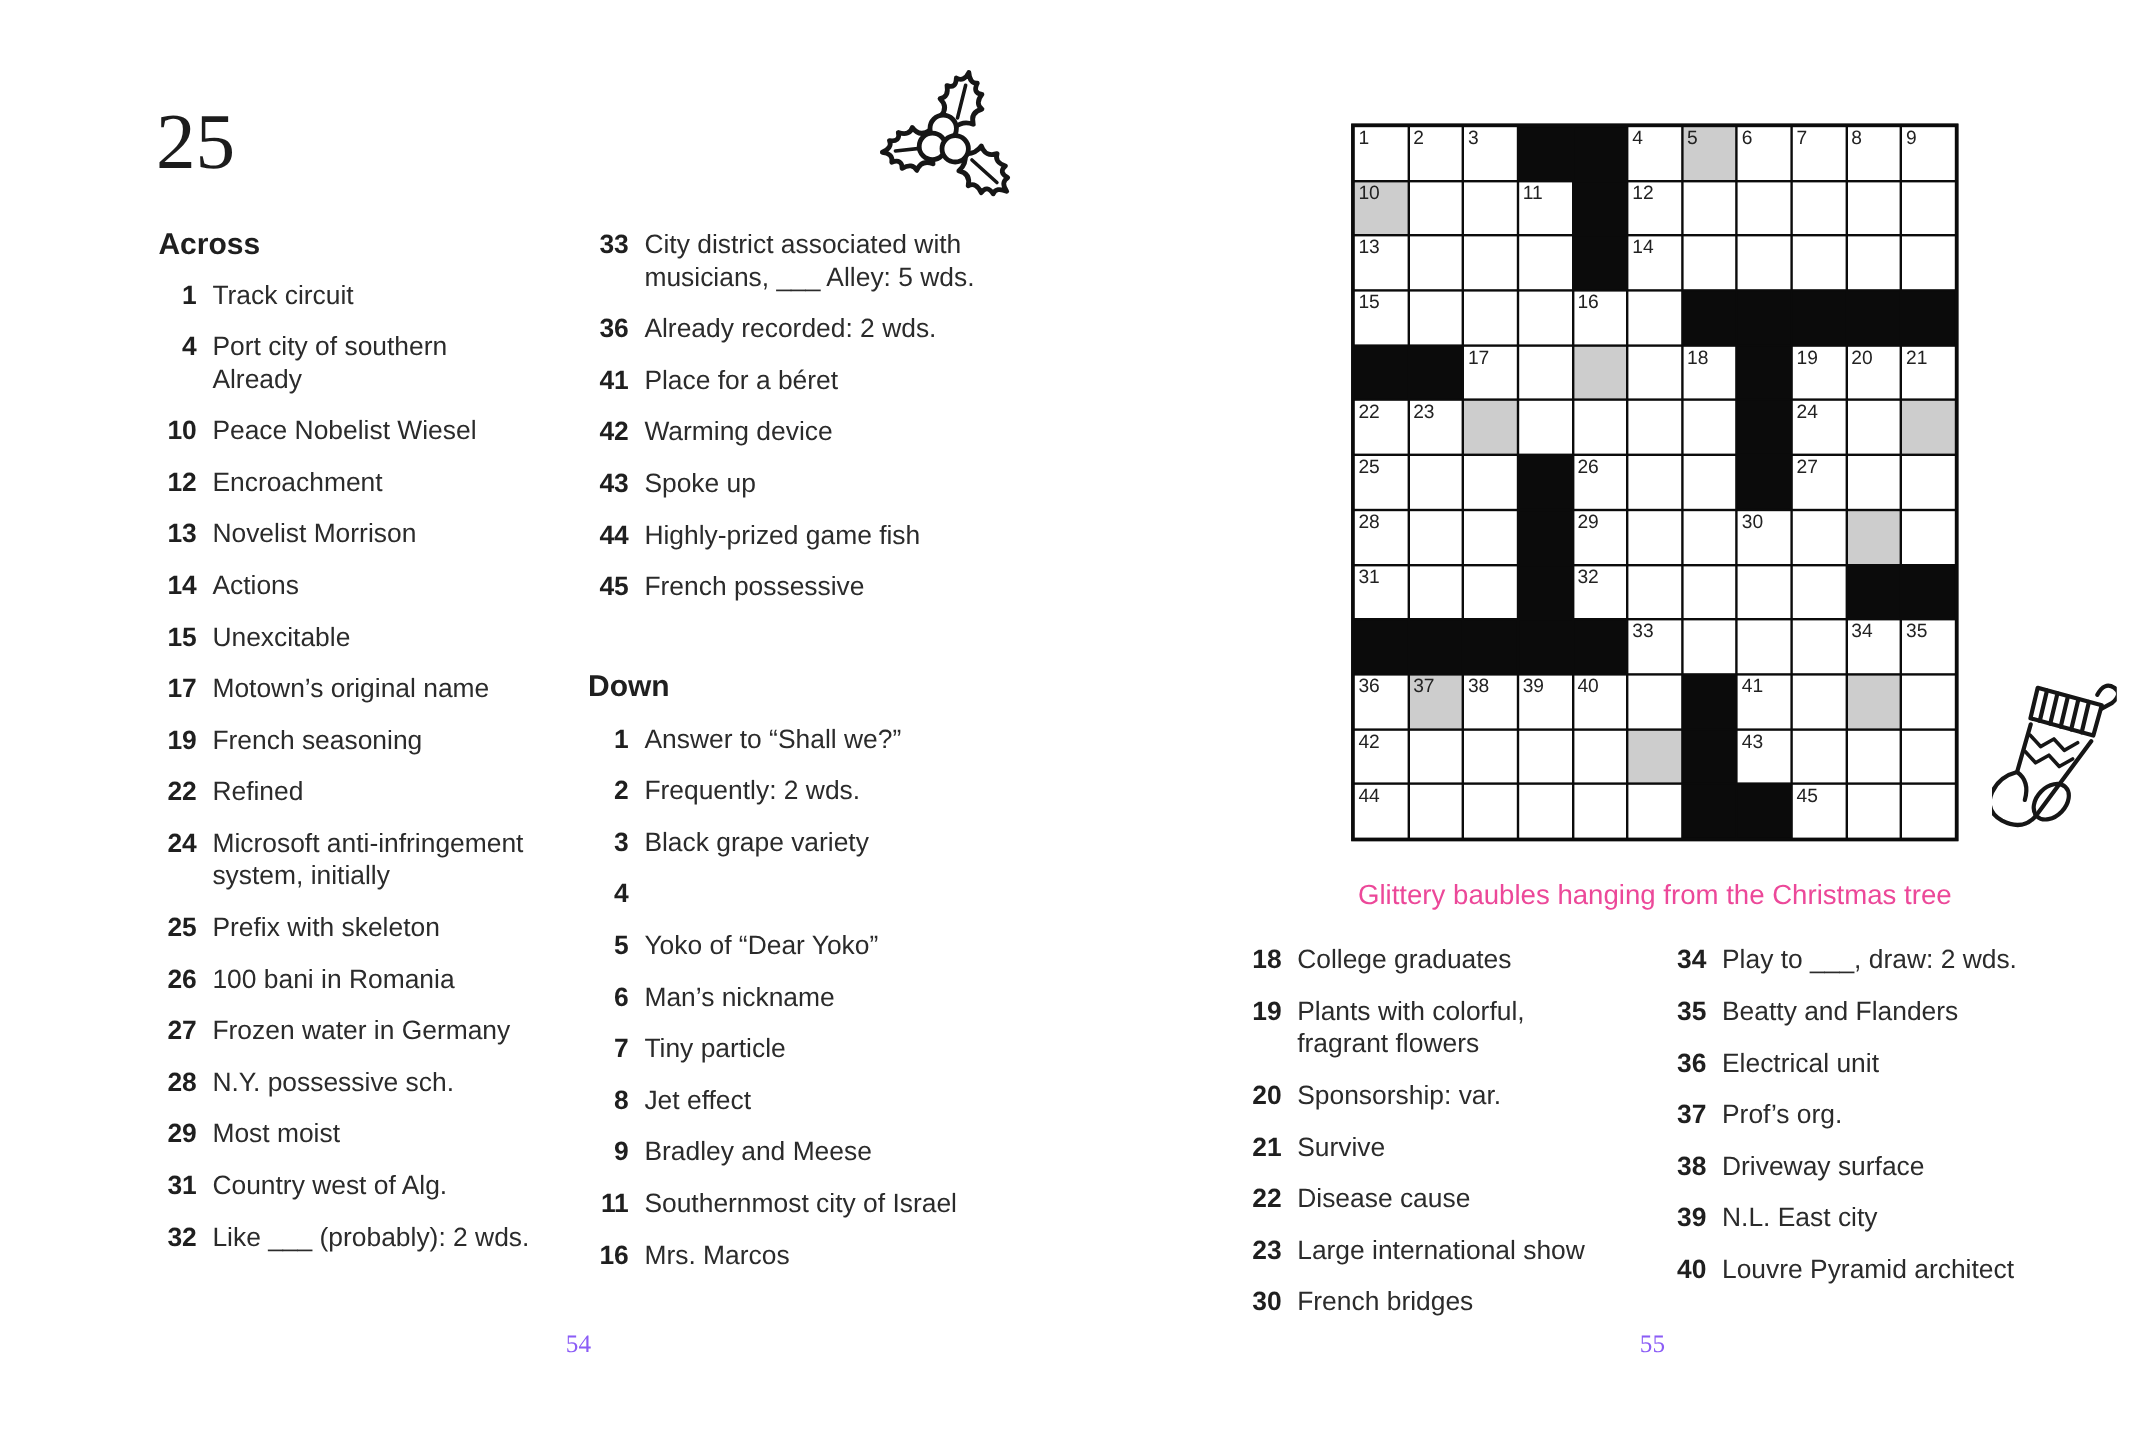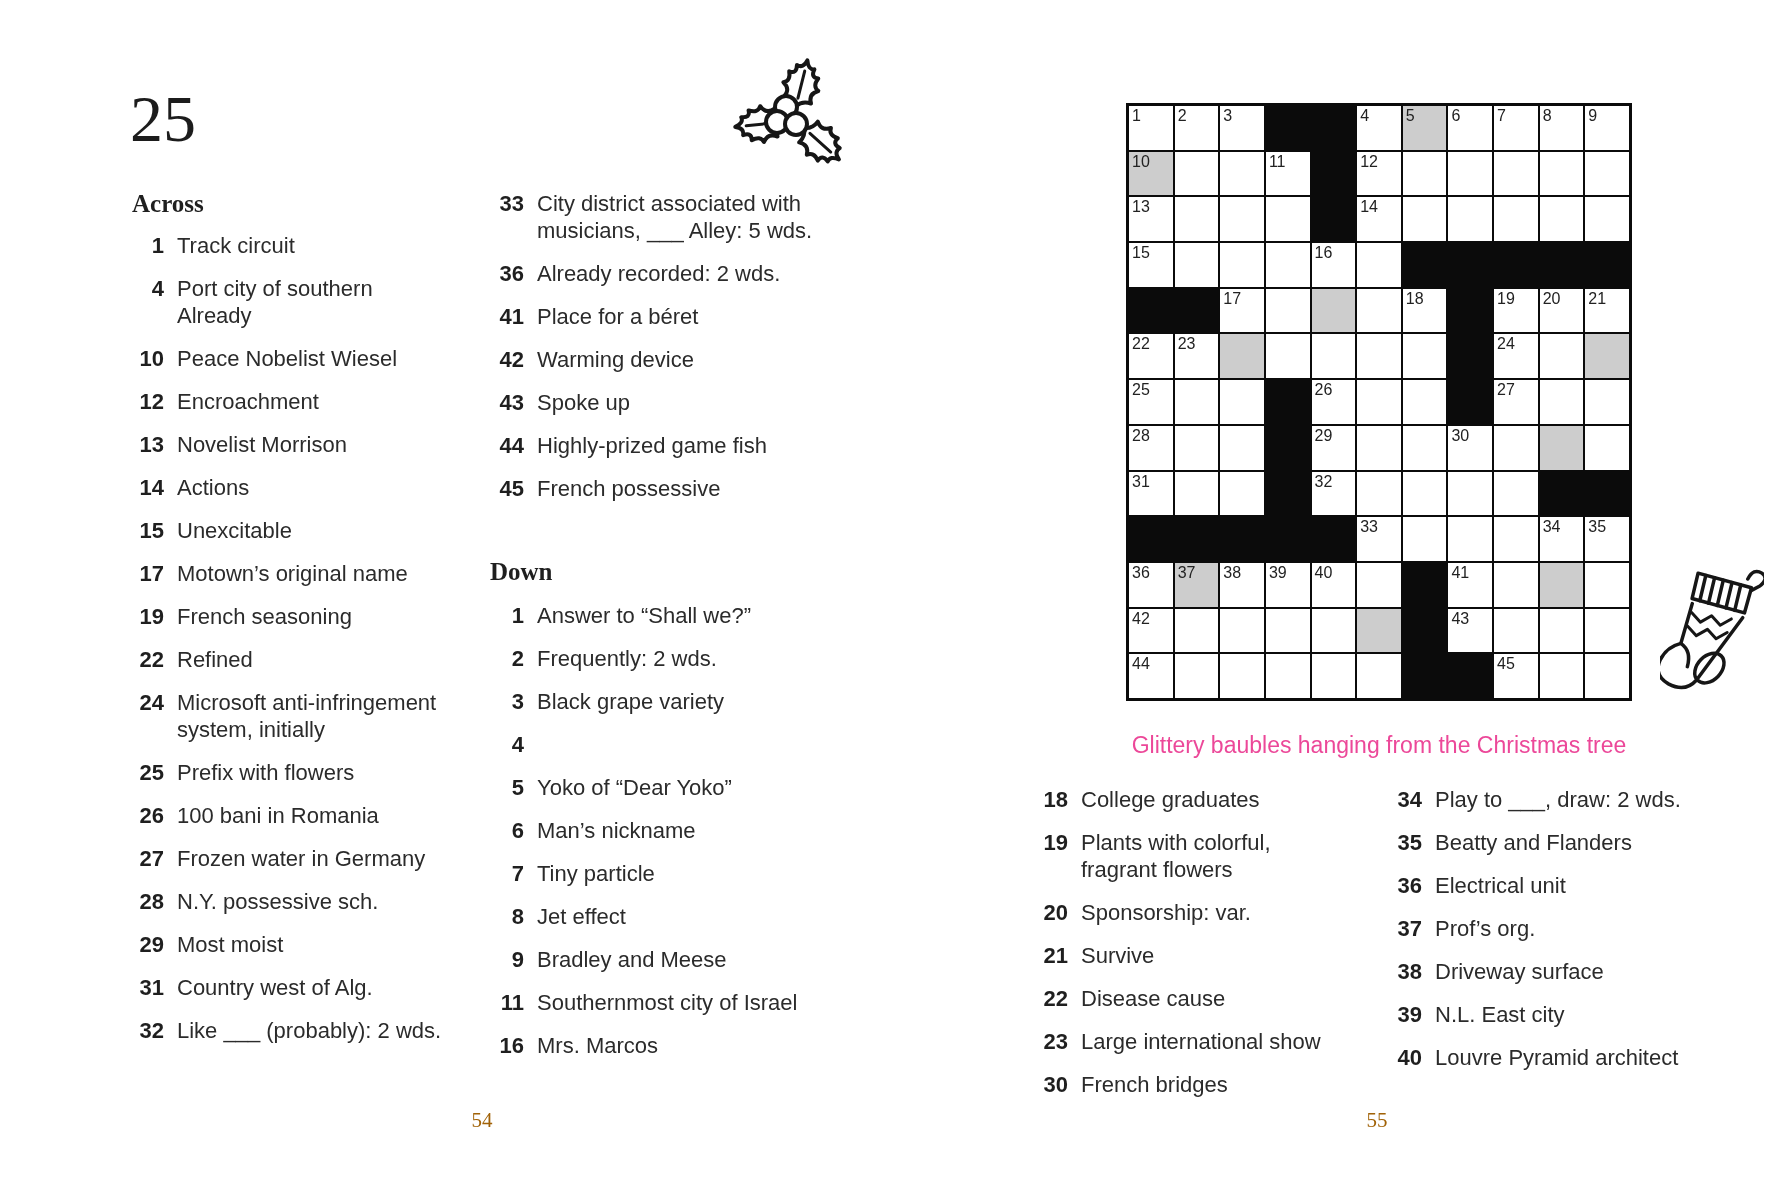--- a/index.html
+++ b/index.html
@@ -6,40 +6,40 @@
   body{
     width:1791px;height:1195px;position:relative;background:#ffffff;
     font-family:"Liberation Sans", sans-serif;color:#2a2a2a;overflow:hidden;
   }
   .abs{position:absolute;margin-left:32px;}
   
   .puzzle-number{
     left:98px;top:84px;font-family:"Liberation Serif", serif;
     font-size:66px;line-height:70px;color:#1c1c1c;
   }
-  .section-header{font-size:25px;font-weight:bold;color:#1f1f1f;font-family:Liberation Serif, serif;}
+  .section-header{font-size:25px;font-weight:bold;color:#1f1f1f;}
   .clue-col{display:block;}
   .clue{display:flex;margin-bottom:16px;font-size:22px;line-height:27px;color:#2b2b2b;}
   .clue-num{flex:none;text-align:right;font-weight:bold;color:#1f1f1f;}
   .num-w36 .clue-num{width:36px;}
   .num-w44 .clue-num{width:44px;}
   .num-w38 .clue-num{width:38px;}
   .clue-text{margin-left:13px;white-space:pre-line;}
   
   .grid{
     left:1094px;top:103px;width:506px;height:598px;
     background:#0b0b0b;border:3px solid #0b0b0b;box-sizing:border-box;
     display:grid;grid-template-columns:repeat(11,1fr);grid-template-rows:repeat(13,1fr);gap:2px;
   }
   .cell{position:relative;background:#ffffff;}
   .cell.black{background:#0b0b0b;}
   .cell.gray{background:#cdcdcd;}
   .cell-num{position:absolute;top:0px;left:3px;font-size:16px;line-height:19px;color:#222;}
   .caption{left:1094px;top:732px;width:506px;text-align:center;font-size:23px;color:#ec4899;}
-  .page-num{font-family:"Liberation Serif", serif;font-size:21px;color:#a16207;width:60px;text-align:center;}
+  .page-num{font-family:"Liberation Serif", serif;font-size:21px;color:#8b5cf6;width:60px;text-align:center;}
   svg{display:block;}
 </style>
 </head>
 <body>
 
 <div class="abs puzzle-number">25</div>
 
 <div class="abs" style="left:688px;top:44px;width:140px;height:145px;">
   <svg width="140" height="145" viewBox="0 0 140 145" fill="none" stroke="#161616" stroke-width="4" stroke-linejoin="round" stroke-linecap="round">
     <g transform="translate(76,62) rotate(14)">
@@ -104,21 +104,21 @@
       <span class="clue-num">22</span>
       <span class="clue-text">Refined</span>
     </div>
     <div class="clue">
       <span class="clue-num">24</span>
       <span class="clue-text">Microsoft anti-infringement
 system, initially</span>
     </div>
     <div class="clue">
       <span class="clue-num">25</span>
-      <span class="clue-text">Prefix with flowers</span>
+      <span class="clue-text">Prefix with skeleton</span>
     </div>
     <div class="clue">
       <span class="clue-num">26</span>
       <span class="clue-text">100 bani in Romania</span>
     </div>
     <div class="clue">
       <span class="clue-num">27</span>
       <span class="clue-text">Frozen water in Germany</span>
     </div>
     <div class="clue">

